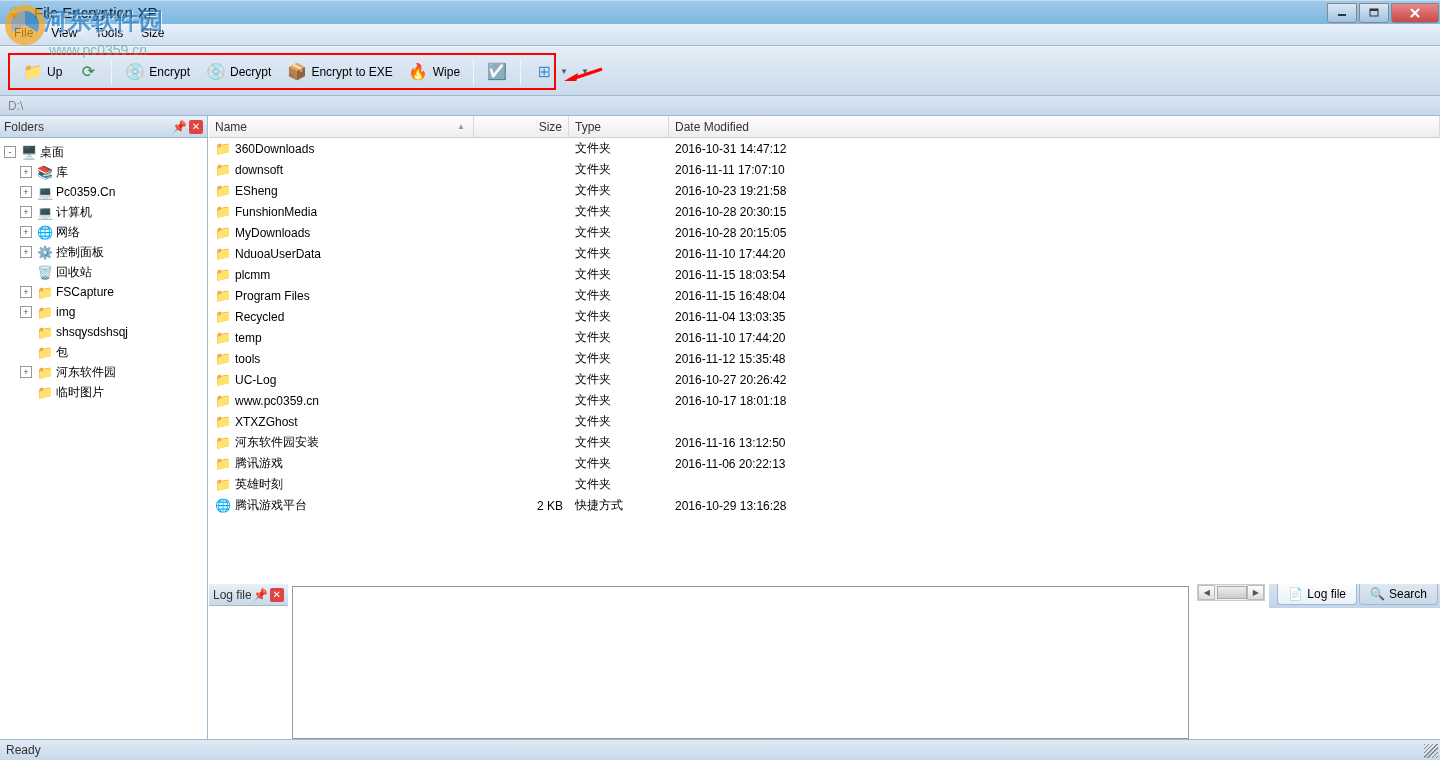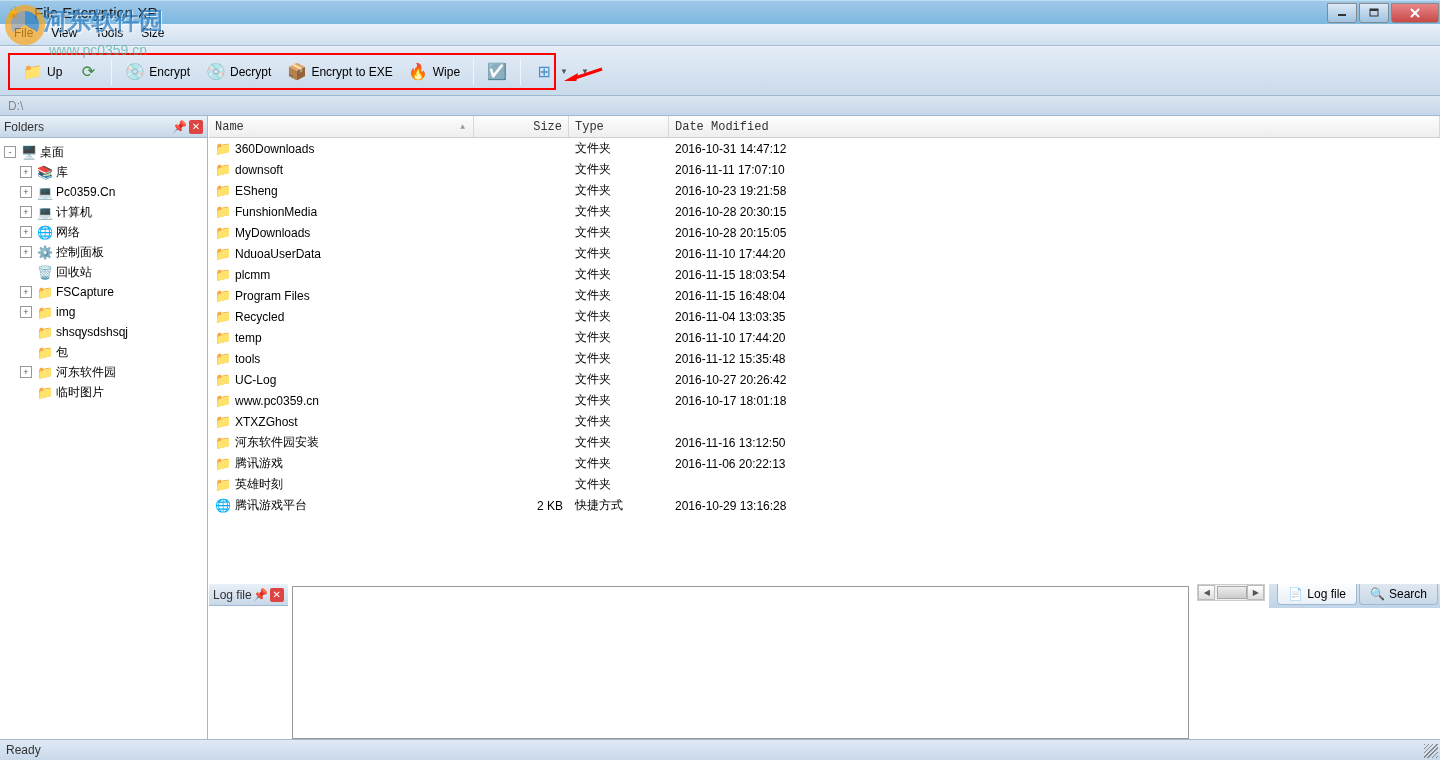--- a/index.html
+++ b/index.html
@@ -49,21 +49,21 @@
 .tree-node { display: flex; align-items: center; height: 20px; cursor: pointer; white-space: nowrap;}
 .tw { display:inline-flex; align-items:center; justify-content:center; width:12px; height:12px; border:1px solid #999; font-size:9px; line-height:1; margin-right:2px; color:#555; background:#fff;}
 .tw.b { border:none; visibility: hidden;}
 .tree-icon { width: 16px; height: 16px; margin: 0 3px; display: inline-flex; align-items: center; justify-content: center; font-size: 13px;}
 .d0 { margin-left: 0px;}
 .d1 { margin-left: 16px;}
 
 .main-panel { flex: 1; display: flex; flex-direction: column; border-left: 1px solid #fff; }
 .file-list { flex: 1; overflow: auto; background: #fff;}
 .fl-header { display: flex; height: 22px; border-bottom: 1px solid #d0d0d0; background: linear-gradient(#fdfdfd,#eee);}
-.fl-col { padding: 0 6px; line-height: 22px; border-right: 1px solid #d8d8d8; color: #333; cursor: pointer; position: relative; font-family: Liberation Mono, monospace;}
+.fl-col { padding: 0 6px; line-height: 22px; border-right: 1px solid #d8d8d8; color: #333; cursor: pointer; position: relative;}
 .fl-col.sorted::after { content: '▲'; position: absolute; right: 8px; font-size: 8px; color: #999;}
 .c-name { width: 265px;}
 .c-size { width: 95px; text-align: right;}
 .c-type { width: 100px;}
 .c-date { flex: 1;}
 .fl-row { display: flex; height: 21px; align-items: center; cursor: pointer;}
 .fl-cell { padding: 0 6px; overflow: hidden;}
 .fl-cell.c-name { display: flex; align-items: center; gap: 4px;}
 .fl-cell.c-size { text-align: right;}
 .fi { width: 16px; height: 16px; display: inline-flex; align-items: center; justify-content: center; font-size: 13px;}

